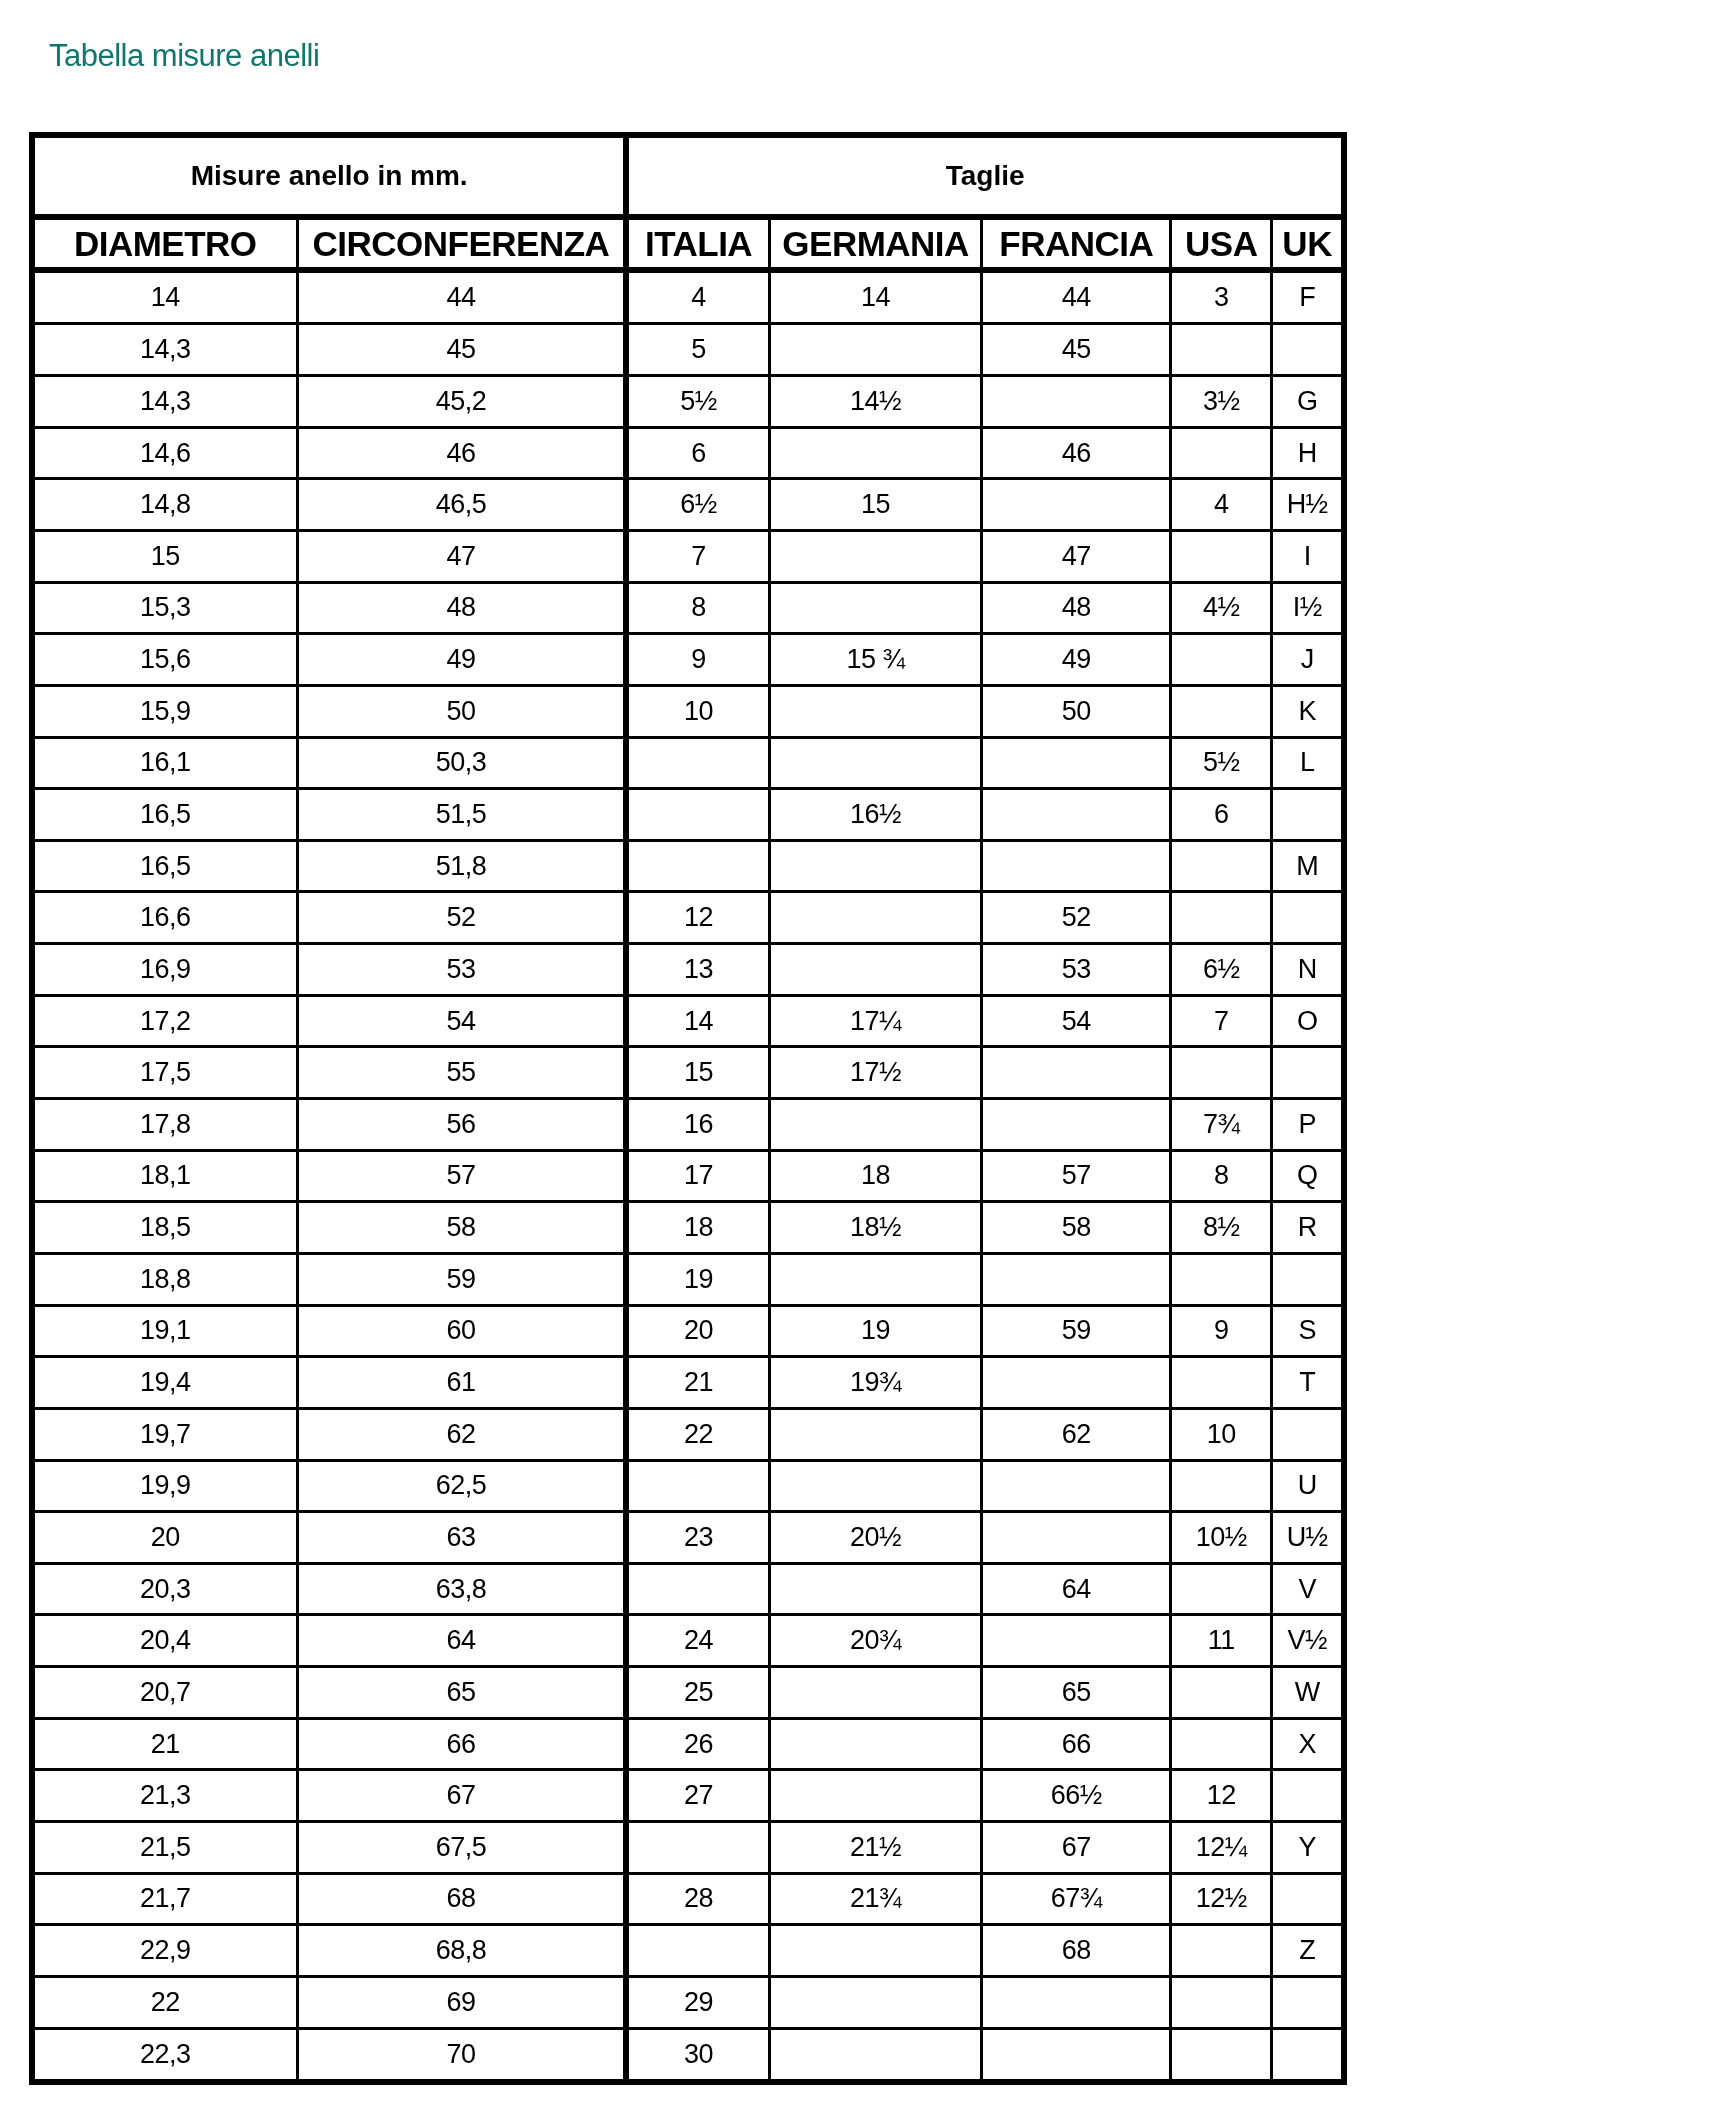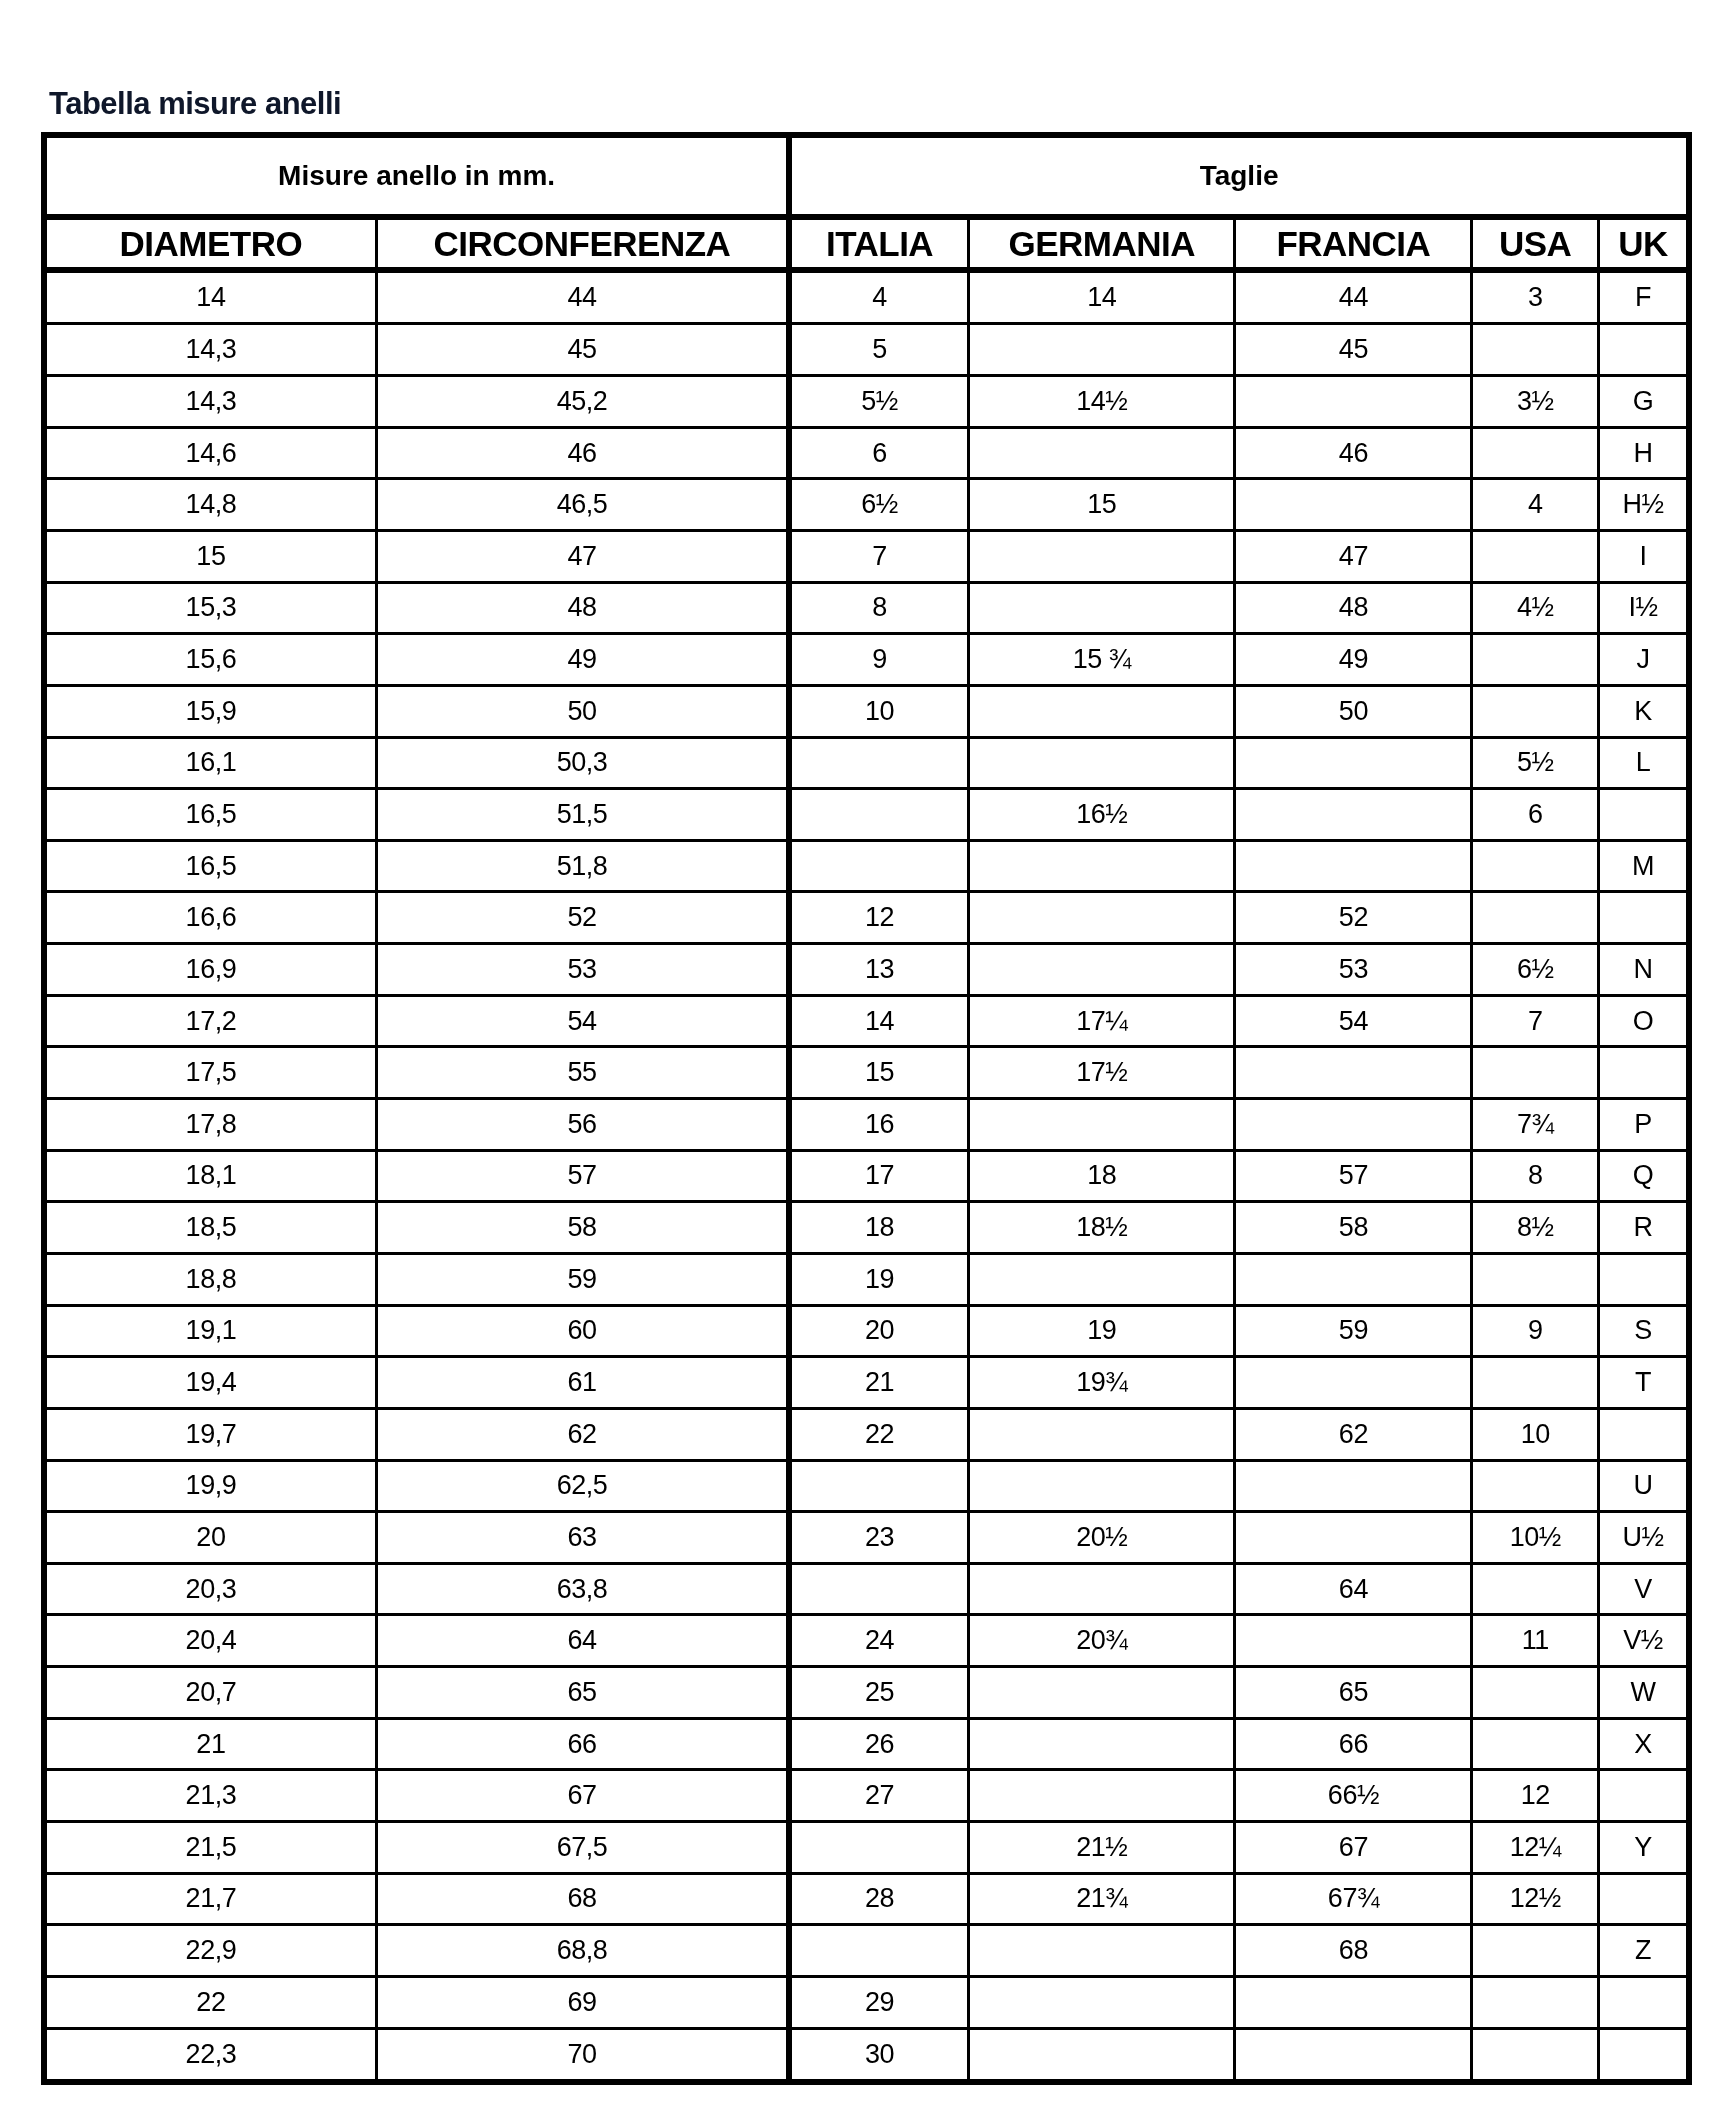--- a/index.html
+++ b/index.html
@@ -12,30 +12,29 @@
     height: 2125px;
     position: relative;
     font-family: "Liberation Sans", sans-serif;
     color: #000;
   }
   .page-title {
     position: absolute;
     left: 49px;
     top: 38px;
     font-size: 31px;
-    font-weight: 700;
-    color: #0f172a;
+    font-weight: 400;
+    color: #0f766e;
     letter-spacing: -0.5px;
-    margin-top: 48px;
   }
   table.ring-table {
     position: absolute;
-    left: 41px;
+    left: 29px;
     top: 132px;
-    width: 1651px;
+    width: 1318px;
     height: 1953px;
     border-collapse: collapse;
     table-layout: fixed;
   }
   table.ring-table th,
   table.ring-table td {
     border: 3.6px solid #000;
     text-align: center;
     vertical-align: middle;
     padding: 0;

